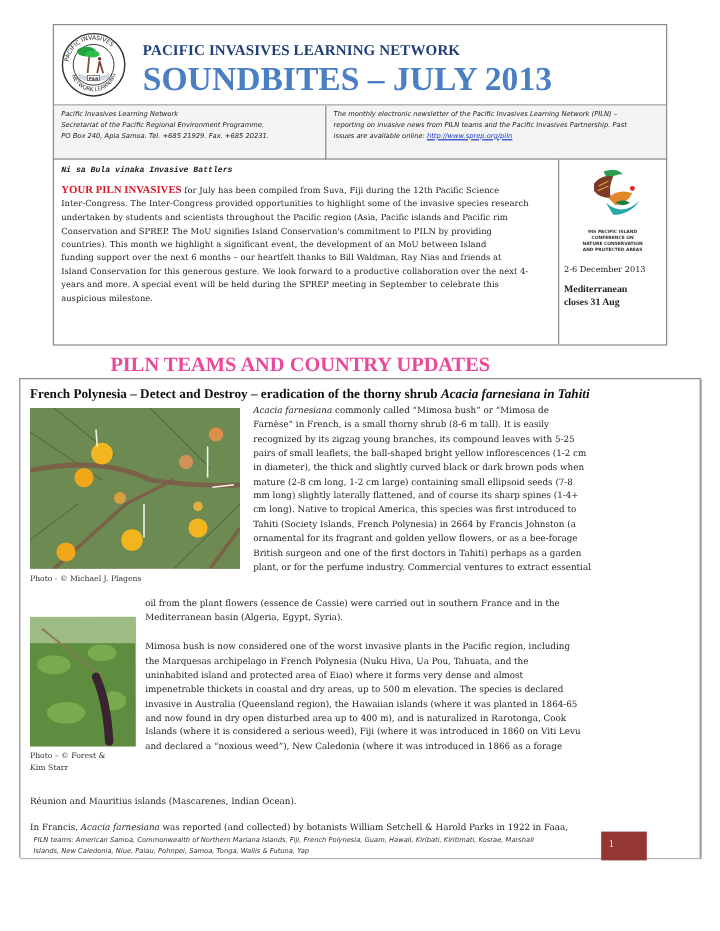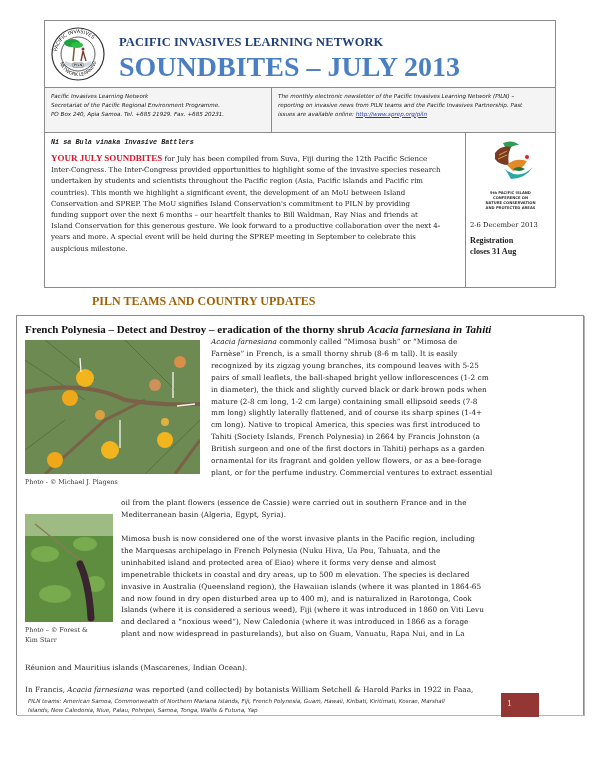--- a/index.html
+++ b/index.html
@@ -22,21 +22,21 @@
   .greet { font-family: Liberation Mono, monospace; font-weight: bold; font-style: italic; font-size: 6.8px; margin-bottom: 7px; color: #222; }
   .intro-p { font-family: "DejaVu Serif", serif; font-size: 7px; line-height: 11.2px; color: #222; margin: 0; text-align: left; }
   .red-lead { color: #d8172b; font-family: "Liberation Serif", serif; font-weight: bold; font-size: 9px; }
 
   .side { left: 421px; top: 112px; width: 89px; height: 154px; padding: 4px 5px; }
   .conf-logo { position: absolute; left: 19px; top: 6px; width: 52px; height: 44px; }
   .conf-text { position: absolute; left: 2px; top: 58px; width: 85px; text-align: center; font-family: "DejaVu Sans", sans-serif; font-weight: bold; font-size: 3.7px; line-height: 5px; color: #333; }
   .conf-date { position: absolute; left: 4px; top: 88px; font-family: "DejaVu Serif", serif; font-size: 6.8px; color: #222; }
   .conf-reg { position: absolute; left: 4px; top: 102px; font-family: "Liberation Serif", serif; font-weight: bold; font-size: 8.2px; line-height: 11px; color: #222; }
 
-  .sec-title { left: 92px; top: 294px; font-family: "Liberation Serif", serif; font-weight: bold; font-size: 12px; color: #a16207; }
+  .sec-title { left: 92px; top: 294px; font-family: "Liberation Serif", serif; font-weight: bold; font-size: 17px; color: #ec4899; }
 
   
   .art { left: 16px; top: 315px; width: 568px; height: 400px; border: 1px solid #8a8a8a; border-bottom: none; box-shadow: 1px 1px 0 #b5b5b5; overflow: hidden; }
   .art-title { left: 8px; top: 7px; font-family: "Liberation Serif", serif; font-weight: bold; font-size: 11px; color: #111; white-space: nowrap; }
   .art-title i { font-style: italic; }
   .photo1 { left: 8px; top: 24px; width: 175px; height: 134px; background: linear-gradient(135deg, #5d7a45 0%, #7f9a5a 30%, #6b8650 55%, #94a77a 75%, #5f7b48 100%); overflow: hidden; }
   .cap1 { left: 8px; top: 162px; font-family: "DejaVu Serif", serif; font-size: 6.4px; color: #333; }
   .photo2 { left: 8px; top: 198px; width: 88px; height: 108px; background: linear-gradient(160deg, #c8d7b0 0%, #6f9a4a 35%, #4e7d32 65%, #3d6326 100%); overflow: hidden; }
   .cap2 { left: 8px; top: 310px; width: 90px; font-family: "DejaVu Serif", serif; font-size: 6.4px; line-height: 9.5px; color: #333; }
 
@@ -88,25 +88,25 @@
     <div class="abs info-r">
       <span class="line">The monthly electronic newsletter of the Pacific Invasives Learning Network (PILN) –</span>
       <span class="line">reporting on invasive news from PILN teams and the Pacific Invasives Partnership. Past</span>
       <span class="line"><span>issues are available online: </span><a>http://www.sprep.org/piln</a></span>
     </div>
   </div>
 
   <div class="abs intro">
     <div class="greet">Ni sa Bula vinaka Invasive Battlers</div>
     <p class="intro-p">
-      <span class="line"><span class="red-lead">YOUR JULY SOUNDBITES</span><span> for July has been compiled from Suva, Fiji during the 12th Pacific Science</span></span>
+      <span class="line"><span class="red-lead">YOUR PILN INVASIVES</span><span> for July has been compiled from Suva, Fiji during the 12th Pacific Science</span></span>
       <span class="line">Inter-Congress. The Inter-Congress provided opportunities to highlight some of the invasive species research</span>
       <span class="line">undertaken by students and scientists throughout the Pacific region (Asia, Pacific islands and Pacific rim</span>
+      <span class="line">Conservation and SPREP. The MoU signifies Island Conservation's commitment to PILN by providing</span>
       <span class="line">countries). This month we highlight a significant event, the development of an MoU between Island</span>
-      <span class="line">Conservation and SPREP. The MoU signifies Island Conservation's commitment to PILN by providing</span>
       <span class="line">funding support over the next 6 months – our heartfelt thanks to Bill Waldman, Ray Nias and friends at</span>
       <span class="line">Island Conservation for this generous gesture. We look forward to a productive collaboration over the next 4-</span>
       <span class="line">years and more. A special event will be held during the SPREP meeting in September to celebrate this</span>
       <span class="line">auspicious milestone.</span>
     </p>
   </div>
 
   <div class="abs side">
     <div class="conf-logo">
       <svg width="52" height="44" viewBox="0 0 52 44">
@@ -120,21 +120,21 @@
       </svg>
     </div>
     <div class="conf-text">
       <div>9th PACIFIC ISLAND</div>
       <div>CONFERENCE ON</div>
       <div>NATURE CONSERVATION</div>
       <div>AND PROTECTED AREAS</div>
     </div>
     <div class="conf-date">2-6 December 2013</div>
     <div class="conf-reg">
-      <div>Registration</div>
+      <div>Mediterranean</div>
       <div>closes 31 Aug</div>
     </div>
   </div>
 </div>
 
 <div class="abs sec-title">PILN TEAMS AND COUNTRY UPDATES</div>
 
 <div class="abs art">
   <div class="abs art-title"><span>French Polynesia – Detect and Destroy – eradication of the thorny shrub </span><i>Acacia farnesiana in Tahiti</i></div>
 
@@ -192,40 +192,39 @@
   <div class="abs txt para-top">
     <span class="line"><i>Acacia farnesiana</i><span> commonly called “Mimosa bush” or “Mimosa de</span></span>
     <span class="line">Farnèse” in French, is a small thorny shrub (8-6 m tall). It is easily</span>
     <span class="line">recognized by its zigzag young branches, its compound leaves with 5-25</span>
     <span class="line">pairs of small leaflets, the ball-shaped bright yellow inflorescences (1-2 cm</span>
     <span class="line">in diameter), the thick and slightly curved black or dark brown pods when</span>
     <span class="line">mature (2-8 cm long, 1-2 cm large) containing small ellipsoid seeds (7-8</span>
     <span class="line">mm long) slightly laterally flattened, and of course its sharp spines (1-4+</span>
     <span class="line">cm long). Native to tropical America, this species was first introduced to</span>
     <span class="line">Tahiti (Society Islands, French Polynesia) in 2664 by Francis Johnston (a</span>
+    <span class="line">ornamental for its fragrant and golden yellow flowers, or as a bee-forage</span>
     <span class="line">British surgeon and one of the first doctors in Tahiti) perhaps as a garden</span>
-    <span class="line">ornamental for its fragrant and golden yellow flowers, or as a bee-forage</span>
     <span class="line">plant, or for the perfume industry. Commercial ventures to extract essential</span>
   </div>
 
   <div class="abs txt para-full1">
     <span class="line">oil from the plant flowers (essence de Cassie) were carried out in southern France and in the</span>
     <span class="line">Mediterranean basin (Algeria, Egypt, Syria).</span>
   </div>
 
   <div class="abs txt para2">
     <span class="line">Mimosa bush is now considered one of the worst invasive plants in the Pacific region, including</span>
     <span class="line">the Marquesas archipelago in French Polynesia (Nuku Hiva, Ua Pou, Tahuata, and the</span>
     <span class="line">uninhabited island and protected area of Eiao) where it forms very dense and almost</span>
     <span class="line">impenetrable thickets in coastal and dry areas, up to 500 m elevation. The species is declared</span>
     <span class="line">invasive in Australia (Queensland region), the Hawaiian islands (where it was planted in 1864-65</span>
     <span class="line">and now found in dry open disturbed area up to 400 m), and is naturalized in Rarotonga, Cook</span>
     <span class="line">Islands (where it is considered a serious weed), Fiji (where it was introduced in 1860 on Viti Levu</span>
     <span class="line">and declared a “noxious weed”), New Caledonia (where it was introduced in 1866 as a forage</span>
-    <span class="line">plant and now widespread in pasturelands), but also on Guam, Vanuatu, Rapa Nui, and in La</span>
   </div>
   <div class="abs txt para2b">
     <span class="line">Réunion and Mauritius islands (Mascarenes, Indian Ocean).</span>
   </div>
 
   <div class="abs txt para3">
     <span class="line"><span>In Francis, </span><i>Acacia farnesiana</i><span> was reported (and collected) by botanists William Setchell &amp; Harold Parks in 1922 in Faaa,</span></span>
   </div>
 </div>
 

